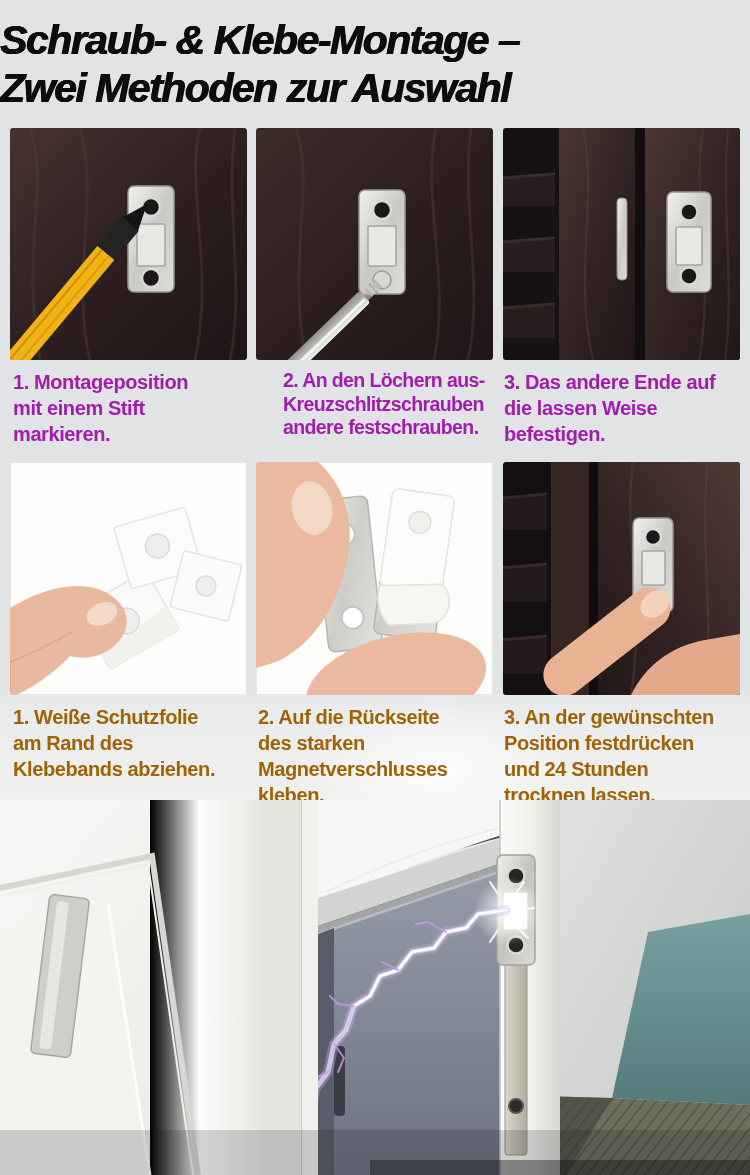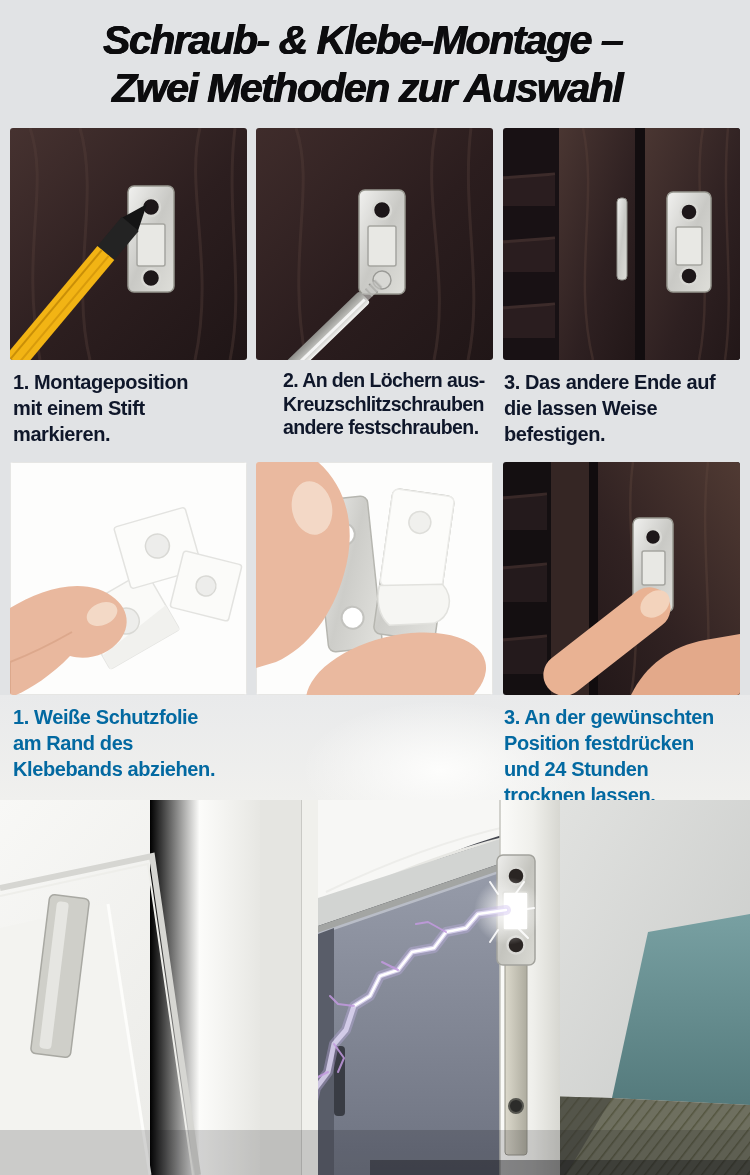--- a/index.html
+++ b/index.html
@@ -1,33 +1,33 @@
 <!DOCTYPE html>
 <html><head>
 <meta charset="utf-8">
 <style>
   html,body{margin:0;padding:0;background:#9a9a9a;}
   .page{position:relative;width:750px;height:1175px;margin:0 auto;background:#e1e3e5;
         overflow:hidden;font-family:"Liberation Sans",sans-serif;}
   
-  .title{position:absolute;top:16px;left:0;width:622px;text-align:right;
+  .title{position:absolute;top:16px;left:0;width:622px;text-align:left;
          font-style:italic;font-weight:bold;font-size:41px;line-height:48px;
          letter-spacing:-1.5px;color:#0c0c0e;
          text-shadow:0.7px 0 0 #0c0c0e,-0.3px 0 0 #0c0c0e;}
   
   .photo{position:absolute;width:237px;height:232px;border-radius:3px;overflow:hidden;}
   .photo svg{display:block;}
   .r1{top:128px;}
   .r2{top:462px;height:233px;}
   .c1{left:10px;}  .c2{left:256px;}  .c3{left:503px;}
   
   .cap{position:absolute;width:244px;font-weight:bold;font-size:20px;line-height:26px;
        letter-spacing:-0.4px;}
-  .cap-blue{color:#0f172a;}
-  .cap-dark{color:#0369a1;}
+  .cap-blue{color:#a21caf;}
+  .cap-dark{color:#a16207;}
   .capr1{top:369px;}
   .capr2{top:704px;}
   .capc1{left:13px;} .capc2{left:258px;} .capc3{left:504px;}
   .tight{font-size:19.5px;line-height:23.5px;letter-spacing:-0.6px;margin-left:25px;}
   
   .caption-backdrop{position:absolute;top:695px;left:0;width:750px;height:106px;
        background:linear-gradient(#e9eaeb,#f0f0ee);}
   .towel-glow{position:absolute;top:700px;left:300px;width:280px;height:100px;
        background:radial-gradient(ellipse at 50% 70%, #fdfdfc 0%, rgba(253,253,252,0.0) 70%);}
   .hero{position:absolute;top:800px;left:0;width:750px;height:375px;}
@@ -285,20 +285,26 @@
   </div>
 
   <div class="caption-backdrop"></div>
   <div class="towel-glow"></div>
 
   <div class="cap cap-dark capr2 capc1">
     <div>1. Weiße Schutzfolie</div>
     <div>am Rand des</div>
     <div>Klebebands abziehen.</div>
   </div>
+  <div class="cap cap-dark capr2 capc2">
+    <div>2. Auf die Rückseite</div>
+    <div>des starken</div>
+    <div>Magnetverschlusses</div>
+    <div>kleben.</div>
+  </div>
   <div class="cap cap-dark capr2 capc3">
     <div>3. An der gewünschten</div>
     <div>Position festdrücken</div>
     <div>und 24 Stunden</div>
     <div>trocknen lassen.</div>
   </div>
 
   <div class="hero">
     <svg width="750" height="375" viewBox="0 0 750 375">
       <defs>

